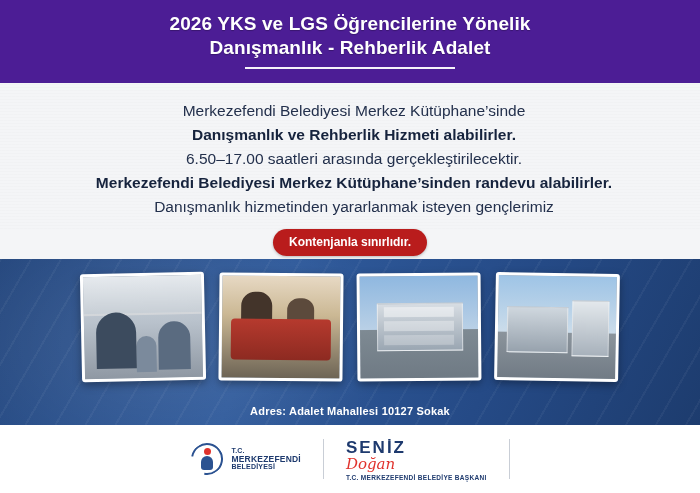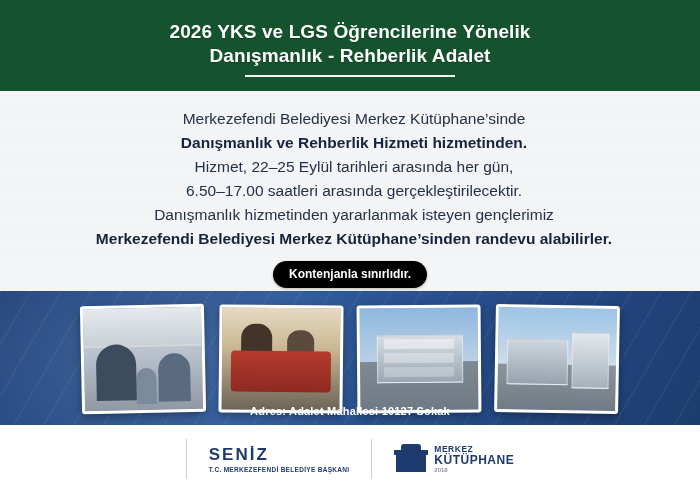--- a/index.html
+++ b/index.html
@@ -14,23 +14,23 @@
   .poster {
     width: 700px; height: 493px;
     position: relative;
     background: #f2f3f5;
     display: flex;
     flex-direction: column;
   }
 
   
   .header {
-    background: #14532d;
+    background: #4c1d95;
     color: #ffffff;
-    padding: 20px 20px 14px 20px;
+    padding: 12px 20px 14px 20px;
     text-align: center;
     position: relative;
     flex: 0 0 auto;
   }
   .header-title {
     font-size: 19px;
     font-weight: bold;
     line-height: 1.28;
     letter-spacing: 0.1px;
     text-shadow: 0 1px 1px rgba(0,0,0,0.25);
@@ -66,21 +66,21 @@
     position: relative;
     height: 30px;
     flex: 0 0 auto;
     background: #f4f5f7;
   }
   .badge {
     position: absolute;
     left: 50%;
     top: 0px;
     transform: translateX(-50%);
-    background: #000000;
+    background: #b91c1c;
     color: #fff;
     font-size: 12px;
     font-weight: bold;
     padding: 6px 16px 7px 16px;
     border-radius: 14px;
     white-space: nowrap;
     box-shadow: 0 1px 3px rgba(0,0,0,0.25);
     z-index: 5;
   }
 
@@ -313,28 +313,27 @@
     <div class="header-title">
       <div>2026 YKS ve LGS Öğrencilerine Yönelik</div>
       <div>Danışmanlık - Rehberlik Adalet</div>
     </div>
     <div class="header-underline"></div>
   </div>
 
   <div class="body-block">
     <div class="body-line">Merkezefendi Belediyesi Merkez Kütüphane’sinde</div>
     <div class="body-line">
-      <b>Danışmanlık ve Rehberlik Hizmeti hizmetinden.</b>
-    </div>
-    <div class="body-line">Hizmet, 22–25 Eylül tarihleri arasında her gün,</div>
+      <b>Danışmanlık ve Rehberlik Hizmeti alabilirler.</b>
+    </div>
     <div class="body-line">6.50–17.00 saatleri arasında gerçekleştirilecektir.</div>
-    <div class="body-line">Danışmanlık hizmetinden yararlanmak isteyen gençlerimiz</div>
     <div class="body-line">
       <b>Merkezefendi Belediyesi Merkez Kütüphane’sinden randevu alabilirler.</b>
     </div>
+    <div class="body-line">Danışmanlık hizmetinden yararlanmak isteyen gençlerimiz</div>
   </div>
 
   <div class="badge-wrap">
     <div class="badge">Kontenjanla sınırlıdır.</div>
   </div>
 
   <div class="photo-panel">
     <div class="panel-diag"></div>
     <div class="panel-glow"></div>
 
@@ -351,37 +350,40 @@
       <div class="photo p4">
         <div class="ph-d"></div>
       </div>
     </div>
 
     <div class="address">Adres: Adalet Mahallesi 10127 Sokak</div>
   </div>
 
   <div class="footer">
 
+    <div class="logo">
+      <div class="logo-mark">
+        <div class="emblem-muni">
+          <div class="ring"></div>
+          <div class="dot"></div>
+          <div class="body"></div>
+        </div>
+      </div>
+      <div class="logo-text">
+        <div class="l1">T.C.</div>
+        <div class="l2">MERKEZEFENDİ</div>
+        <div class="l3">BELEDİYESİ</div>
+      </div>
+    </div>
 
     <div class="divider"></div>
 
     <div class="sig">
       <div class="s1">SENİZ</div>
+      <div class="s2">Doğan</div>
       <div class="s3">T.C. MERKEZEFENDİ BELEDİYE BAŞKANI</div>
     </div>
 
     <div class="divider"></div>
 
-    <div class="lib">
-      <div class="lib-mark">
-        <div class="book"></div>
-        <div class="roof"></div>
-        <div class="bldg"></div>
-      </div>
-      <div class="lib-text">
-        <div class="t1">MERKEZ</div>
-        <div class="t2">KÜTÜPHANE</div>
-        <div class="t3">2018</div>
-      </div>
-    </div>
 
   </div>
 </div>
 
 </body></html>

